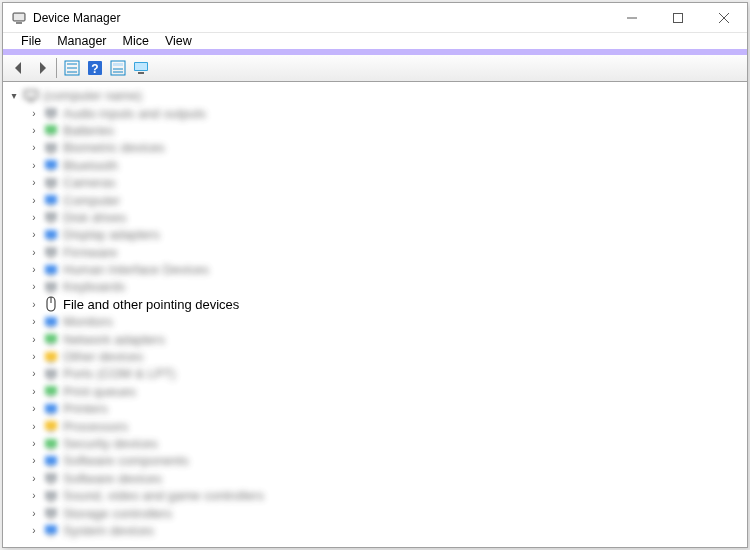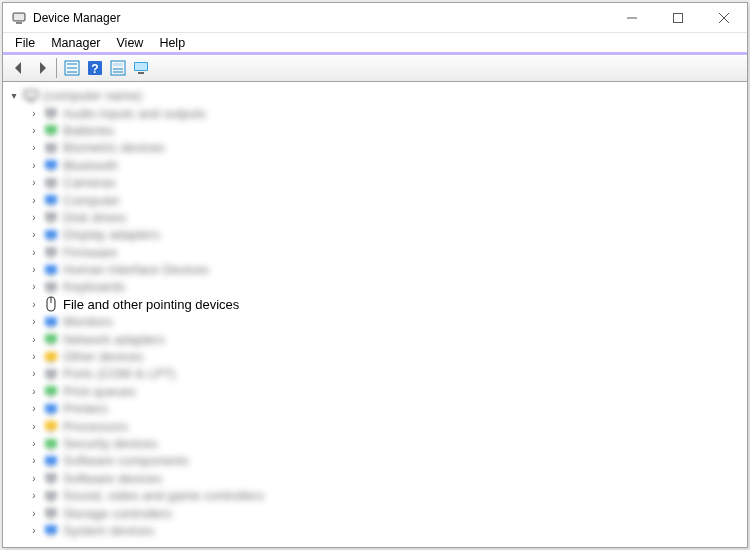--- a/index.html
+++ b/index.html
@@ -8,21 +8,21 @@
     .window { width: 746px; height: 546px; margin: 2px; background: #fff; border: 1px solid #a0a0a0; display: flex; flex-direction: column; box-shadow: 2px 2px 6px rgba(0,0,0,.15); }
 
     
     .titlebar { height: 30px; background: #fff; display: flex; align-items: center; border-bottom: 1px solid #e5e5e5; }
     .titlebar .app-icon { width: 16px; height: 16px; margin: 0 6px 0 8px; }
     .titlebar .title { flex: 1; font-size: 12px; color: #000; }
     .win-controls { display: flex; height: 100%; }
     .win-btn { width: 46px; display: flex; align-items: center; justify-content: center; cursor: pointer; color: #555; }
 
     
-    .menubar { height: 22px; display: flex; align-items: stretch; border-bottom: 3px solid #c4b5fd; padding-left: 4px; }
+    .menubar { height: 22px; display: flex; align-items: stretch; border-bottom: 6px solid #c4b5fd; padding-left: 10px; }
     .menu-item { padding: 0 8px; font-size: 12.5px; color: #000; display:flex; align-items:center; cursor: default;}
 
     
     .toolbar { height: 27px; background: linear-gradient(#fdfdfd,#ececec); border-bottom: 1px solid #a0a0a0; display: flex; align-items: center; padding: 0 4px; gap: 0; }
     .tb-btn { width: 23px; height: 22px; display: flex; align-items: center; justify-content: center; border: 1px solid transparent; cursor: pointer; }
     .tb-sep { width:1px; height:20px; background:#a0a0a0; margin: 0 3px;}
     .tb-icon { width:16px; height:16px; }
 
     
     .content { flex: 1; display: flex; overflow:hidden; border-top:1px solid #fff; }
@@ -70,22 +70,22 @@
         <svg width="10" height="10" viewBox="0 0 10 10">
             <path d="M0 0l10 10M10 0L0 10" stroke="currentColor" stroke-width="1"></path>
           </svg>
       </div>
     </div>
   </div>
 
   <div class="menubar">
     <div class="menu-item">File</div>
     <div class="menu-item">Manager</div>
+    <div class="menu-item">Mice</div>
     <div class="menu-item">View</div>
-    <div class="menu-item">Help</div>
   </div>
 
   <div class="toolbar">
     <div class="tb-btn">
       <svg class="tb-icon" viewBox="0 0 16 16">
           <path d="M10 2L4 8l6 6V2z" fill="#5a5a5a"></path>
         </svg>
     </div>
     <div class="tb-btn">
       <svg class="tb-icon" viewBox="0 0 16 16">

